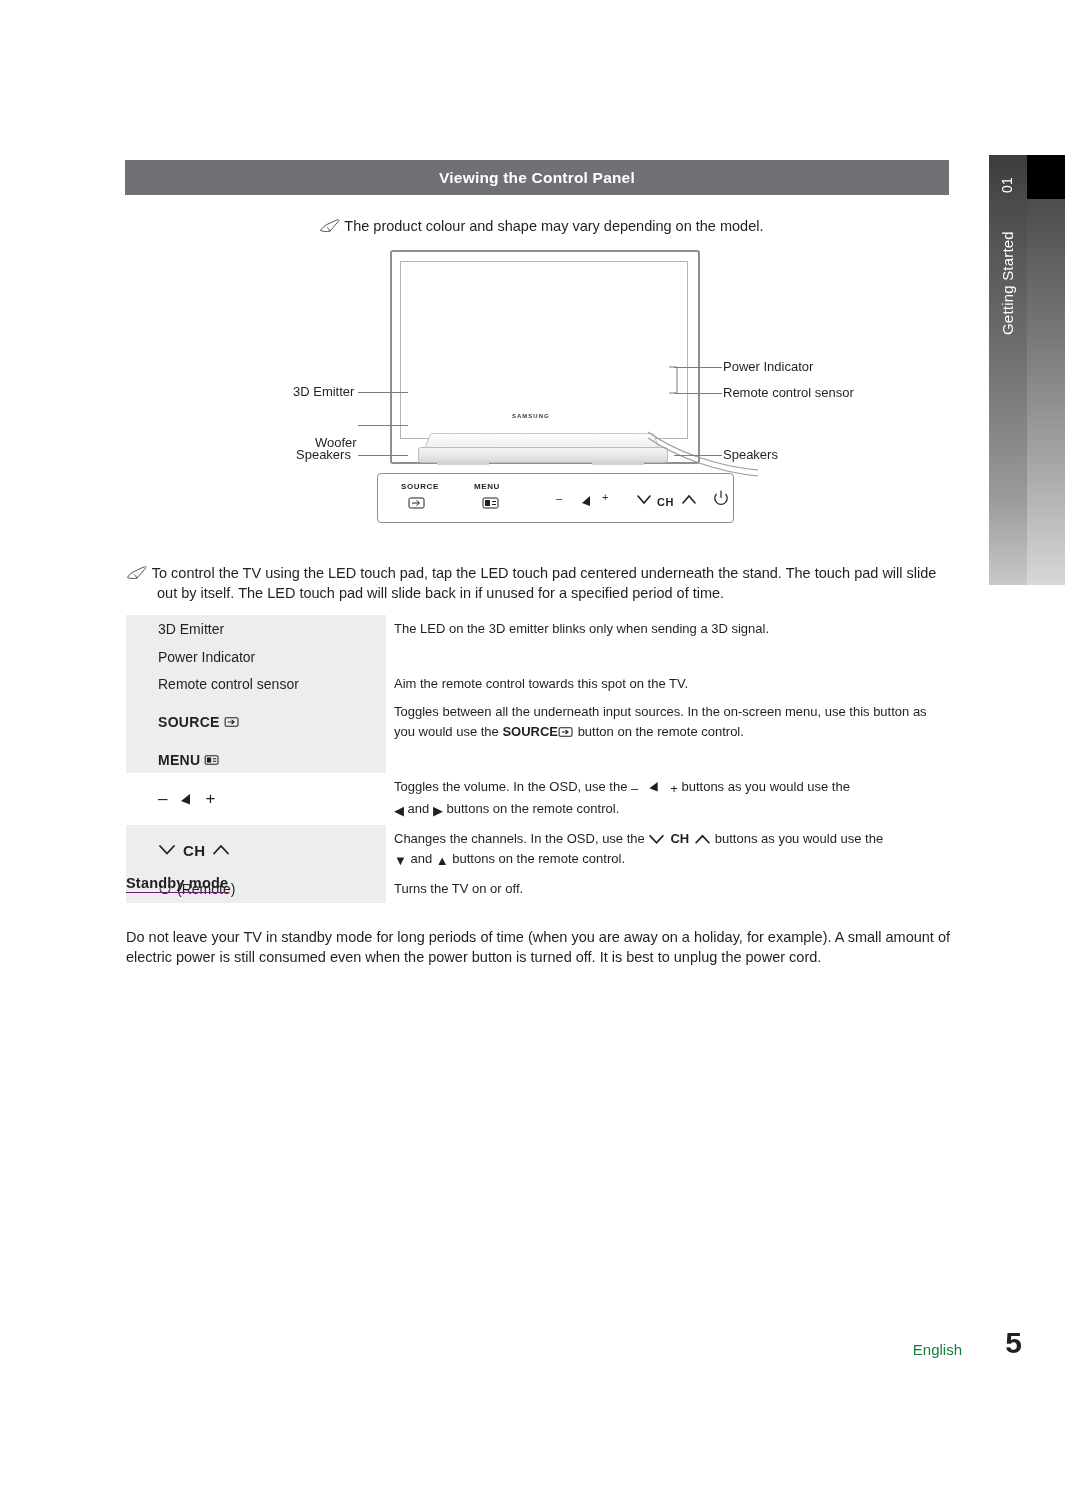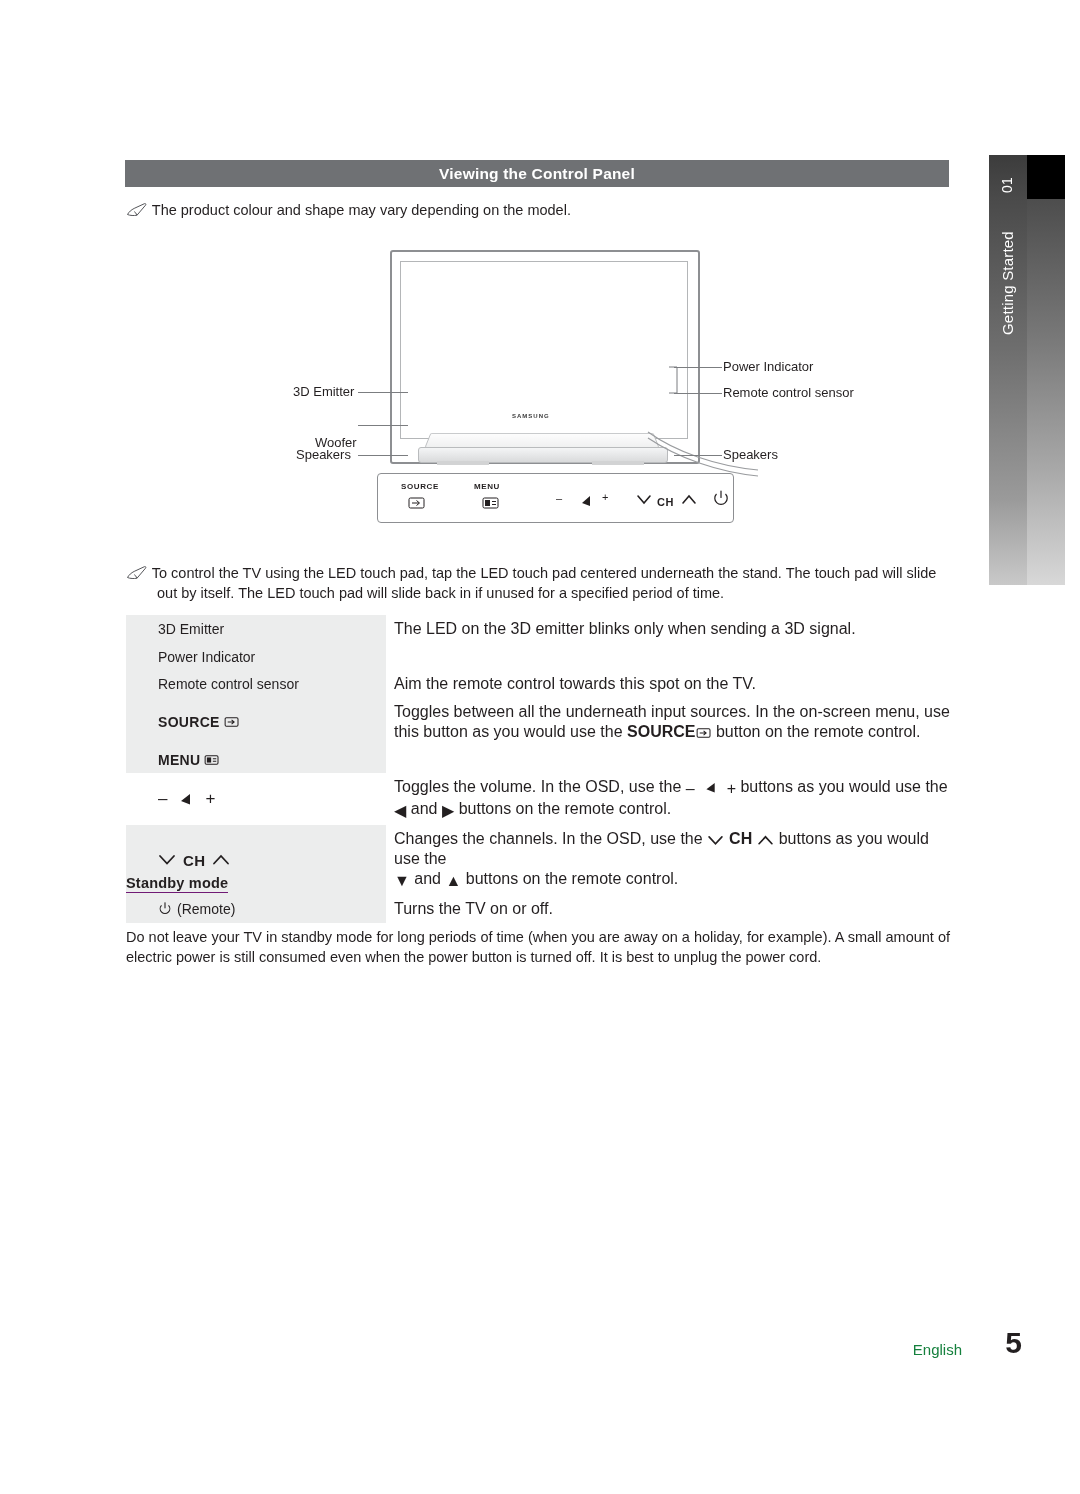--- a/index.html
+++ b/index.html
@@ -76,39 +76,39 @@
     white-space: nowrap;
     font-size: 15px;
   }
 
   
   .title-bar {
     position: absolute;
     left: 125px;
     top: 160px;
     width: 824px;
-    height: 27px;
+    height: 35px;
     background: #6f7174;
     color: #ffffff;
     font-size: 15.5px;
     font-weight: bold;
     display: flex;
     align-items: center;
     justify-content: center;
     letter-spacing: .2px;
   }
 
   
   .note {
     position: absolute;
     font-size: 14.5px;
     line-height: 20px;
     color: #231f20;
   }
-  .note-1 { left: 126px; top: 200px; width: 830px; }
+  .note-1 { left: 126px; top: 216px; width: 830px; text-align: center; }
   .note-2 { left: 126px; top: 563px; width: 830px; }
   .note-2 .body { display: block; margin-left: 31px; text-indent: -31px; }
 
   
   .pencil {
     display: inline-block;
     width: 22px; height: 14px;
     position: relative;
     vertical-align: -2px;
   }
@@ -232,21 +232,21 @@
     box-sizing: border-box;
     padding: 4px 0 4px 32px;
     font-size: 14px;
     display: flex;
     align-items: center;
   }
   .spec-key.shade { background: #eceded; }
   .spec-val {
     flex: 1;
     padding: 4px 0 4px 8px;
-    font-size: 16px;
+    font-size: 13px;
     line-height: 20px;
   }
   .spec-key b { font-weight: bold; letter-spacing: .3px; }
 
   
   .gl {
     display: inline-block;
     vertical-align: -2px;
   }
 

